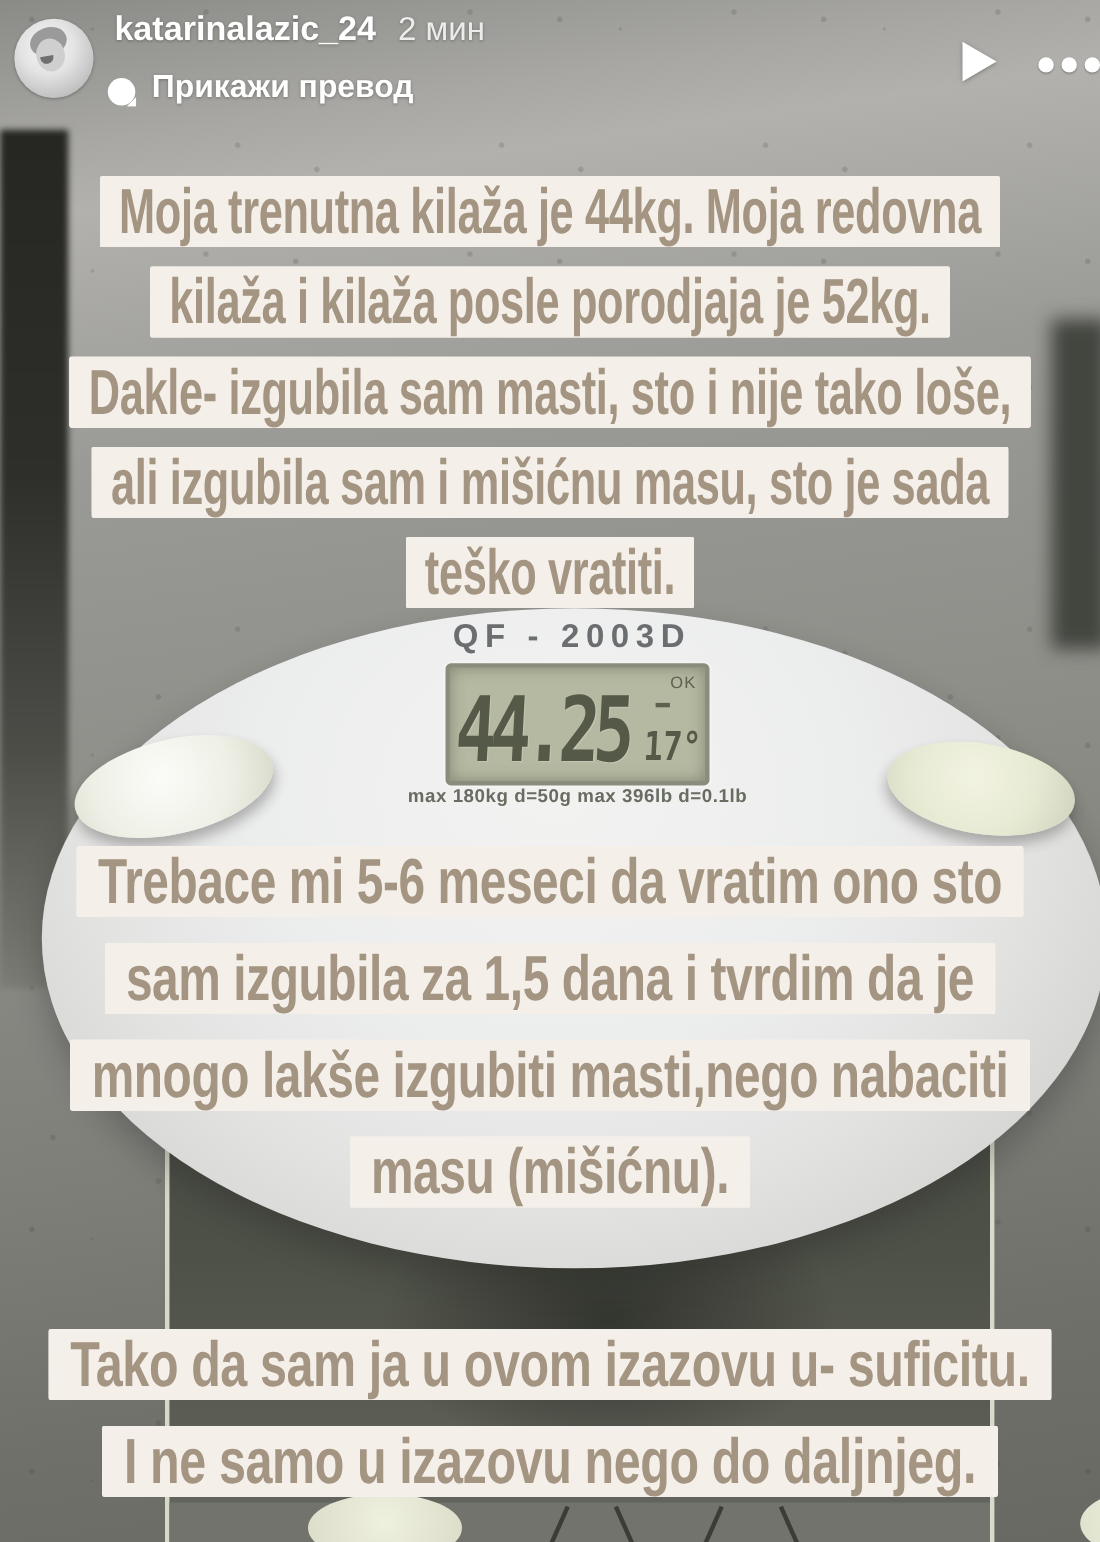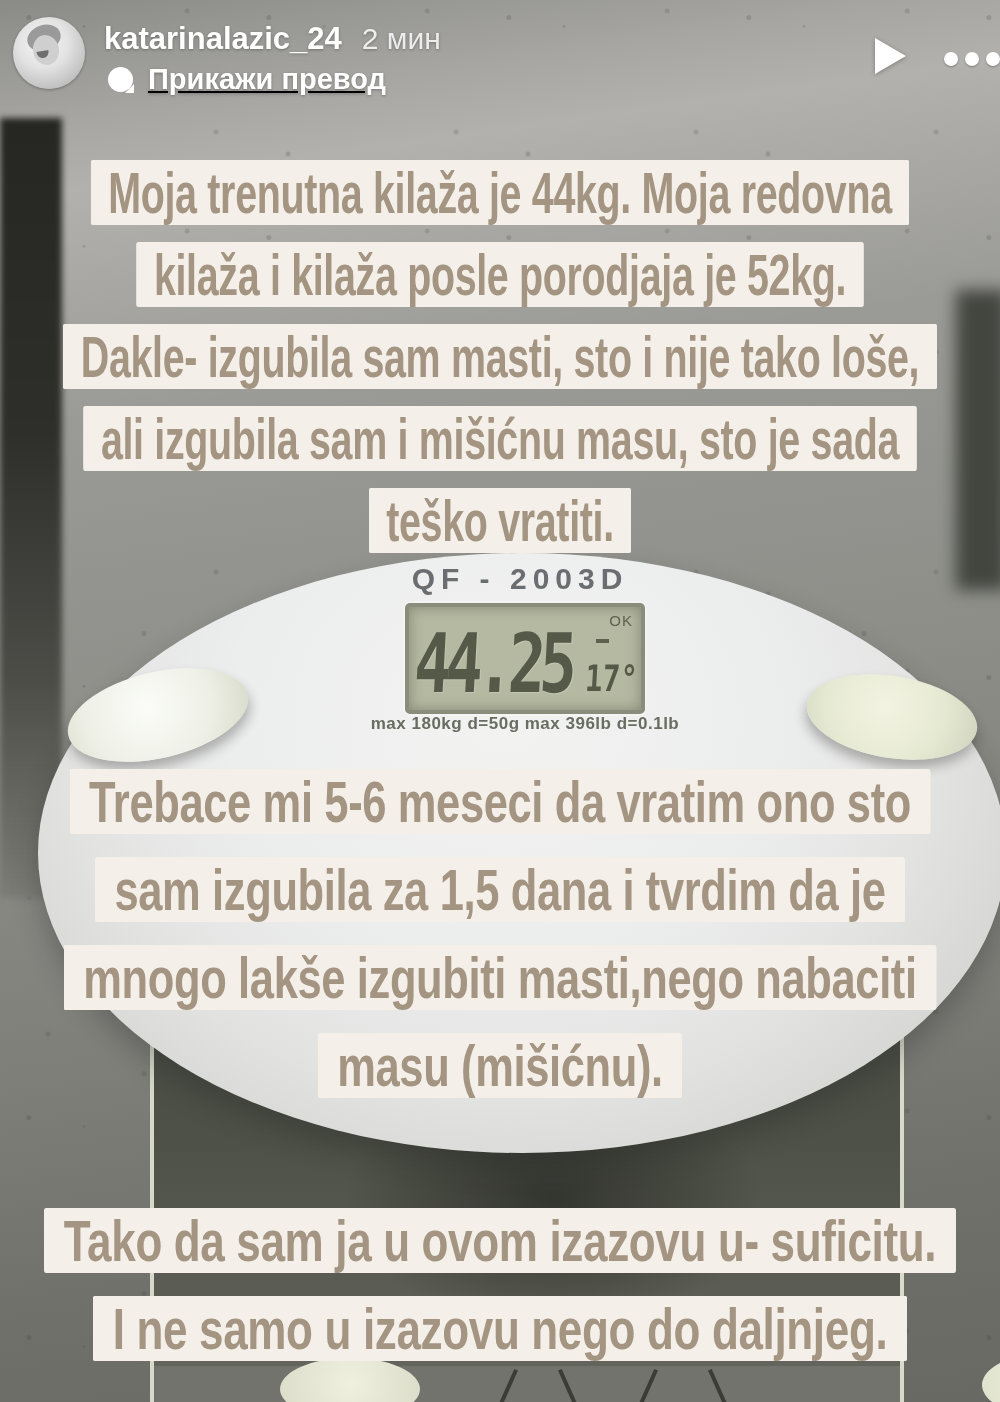--- a/index.html
+++ b/index.html
@@ -123,30 +123,30 @@
   
   .header{position:absolute;inset:0 0 auto 0;height:110px;z-index:10;}
   .avatar{
     position:absolute;left:13px;top:17px;width:72px;height:72px;border-radius:50%;overflow:hidden;
     background:radial-gradient(circle at 42% 36%,#f6f6f6 0%,#e3e3e3 40%,#bdbdbd 78%,#a8a8a8 100%);
     box-shadow:0 1px 3px rgba(0,0,0,.3);
   }
   .avatar-hair{position:absolute;left:14px;top:8px;width:34px;height:26px;border-radius:50%;background:#9a9a9a;transform:rotate(-18deg);}
   .avatar-face{position:absolute;left:20px;top:18px;width:26px;height:30px;border-radius:50%;background:#cfcfcf;transform:rotate(-12deg);}
   .avatar-smile{position:absolute;left:24px;top:34px;width:12px;height:7px;border-radius:0 0 10px 10px;background:#6f6f6f;transform:rotate(-10deg);}
-  .name-row{position:absolute;left:104px;top:21px;white-space:nowrap;}
+  .name-row{position:absolute;left:104px;top:8px;white-space:nowrap;}
   .username{
     font-size:31px;font-weight:700;color:#fff;
     text-shadow:0 1px 3px rgba(0,0,0,.3);
   }
   .timestamp{
     font-size:30px;font-weight:400;color:rgba(255,255,255,.85);margin-left:20px;
     text-shadow:0 1px 3px rgba(0,0,0,.3);
   }
-  .translation-row{position:absolute;left:108px;top:63px;display:flex;align-items:center;gap:15px;text-decoration:underline;}
+  .translation-row{position:absolute;left:98px;top:63px;display:flex;align-items:flex-end;gap:15px;}
   .bubble-icon{position:relative;width:25px;height:25px;border-radius:50%;background:#fff;flex:0 0 auto;}
   .bubble-tail{position:absolute;right:-1px;bottom:-1px;width:9px;height:9px;background:#fff;clip-path:polygon(0 100%,100% 0,100% 100%);}
   .translation-label{
     font-size:29px;font-weight:700;color:#fff;
     text-shadow:0 1px 3px rgba(0,0,0,.3);
   }
   .play-button{
     position:absolute;left:875px;top:38px;width:0;height:0;
     border-left:31px solid #fff;border-top:18px solid transparent;border-bottom:18px solid transparent;
     filter:drop-shadow(0 1px 2px rgba(0,0,0,.3));cursor:pointer;

